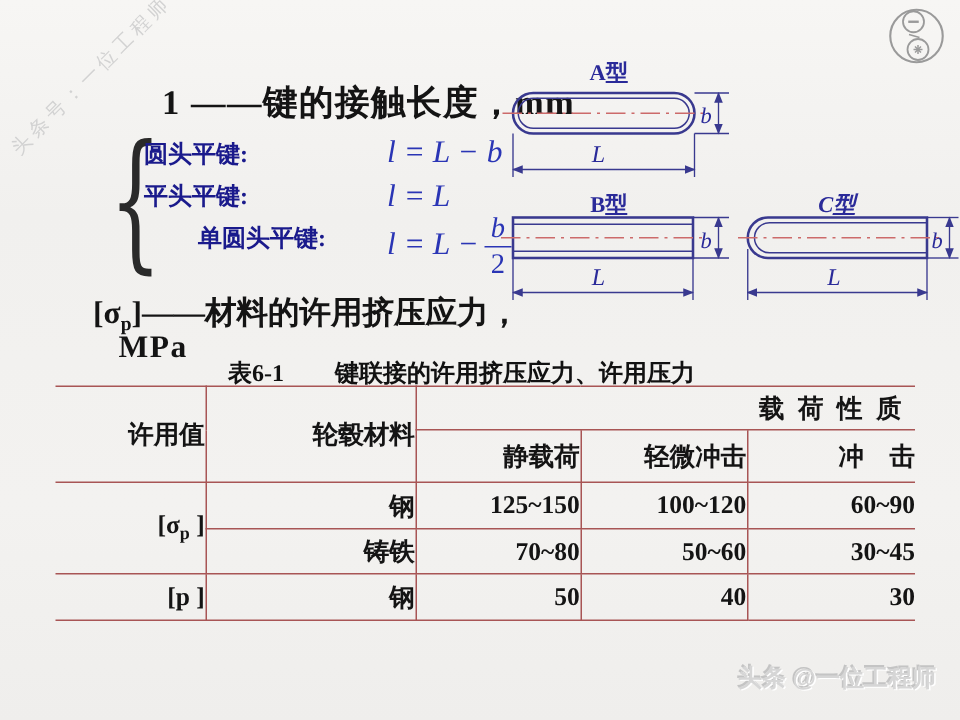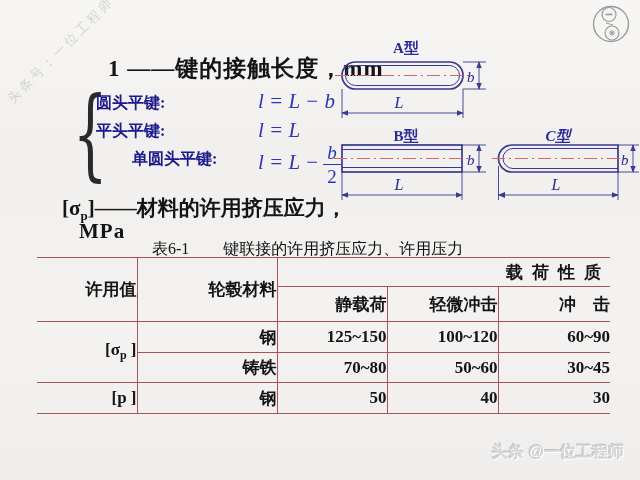--- a/index.html
+++ b/index.html
@@ -60,21 +60,21 @@
     font-size:21px; color:#141414; font-weight:600; white-space:nowrap;
   }
   .sigma-def sub{font-size:13px;}
   .sigma-unit{
     position:absolute; left:64px; top:219px;
     font-size:21px; color:#141414; font-weight:600; letter-spacing:1px;margin-left:15px;
   }
   
   .tcaption{
     position:absolute; left:152px; top:239px;
-    font-size:16px; font-weight:normal; color:#111; white-space:nowrap;
+    font-size:16px; font-weight:bold; color:#111; white-space:nowrap;
   }
   .tcaption .gap{display:inline-block; width:34px;}
   
   .tblwrap{position:absolute; left:37px; top:257px;}
   table.kt{
     border-collapse:collapse; table-layout:fixed; width:573px;
     font-family:"Liberation Serif","DejaVu Serif",serif;
   }
   table.kt th, table.kt td{
     border:1.6px solid #a85555; text-align:right; vertical-align:middle;

